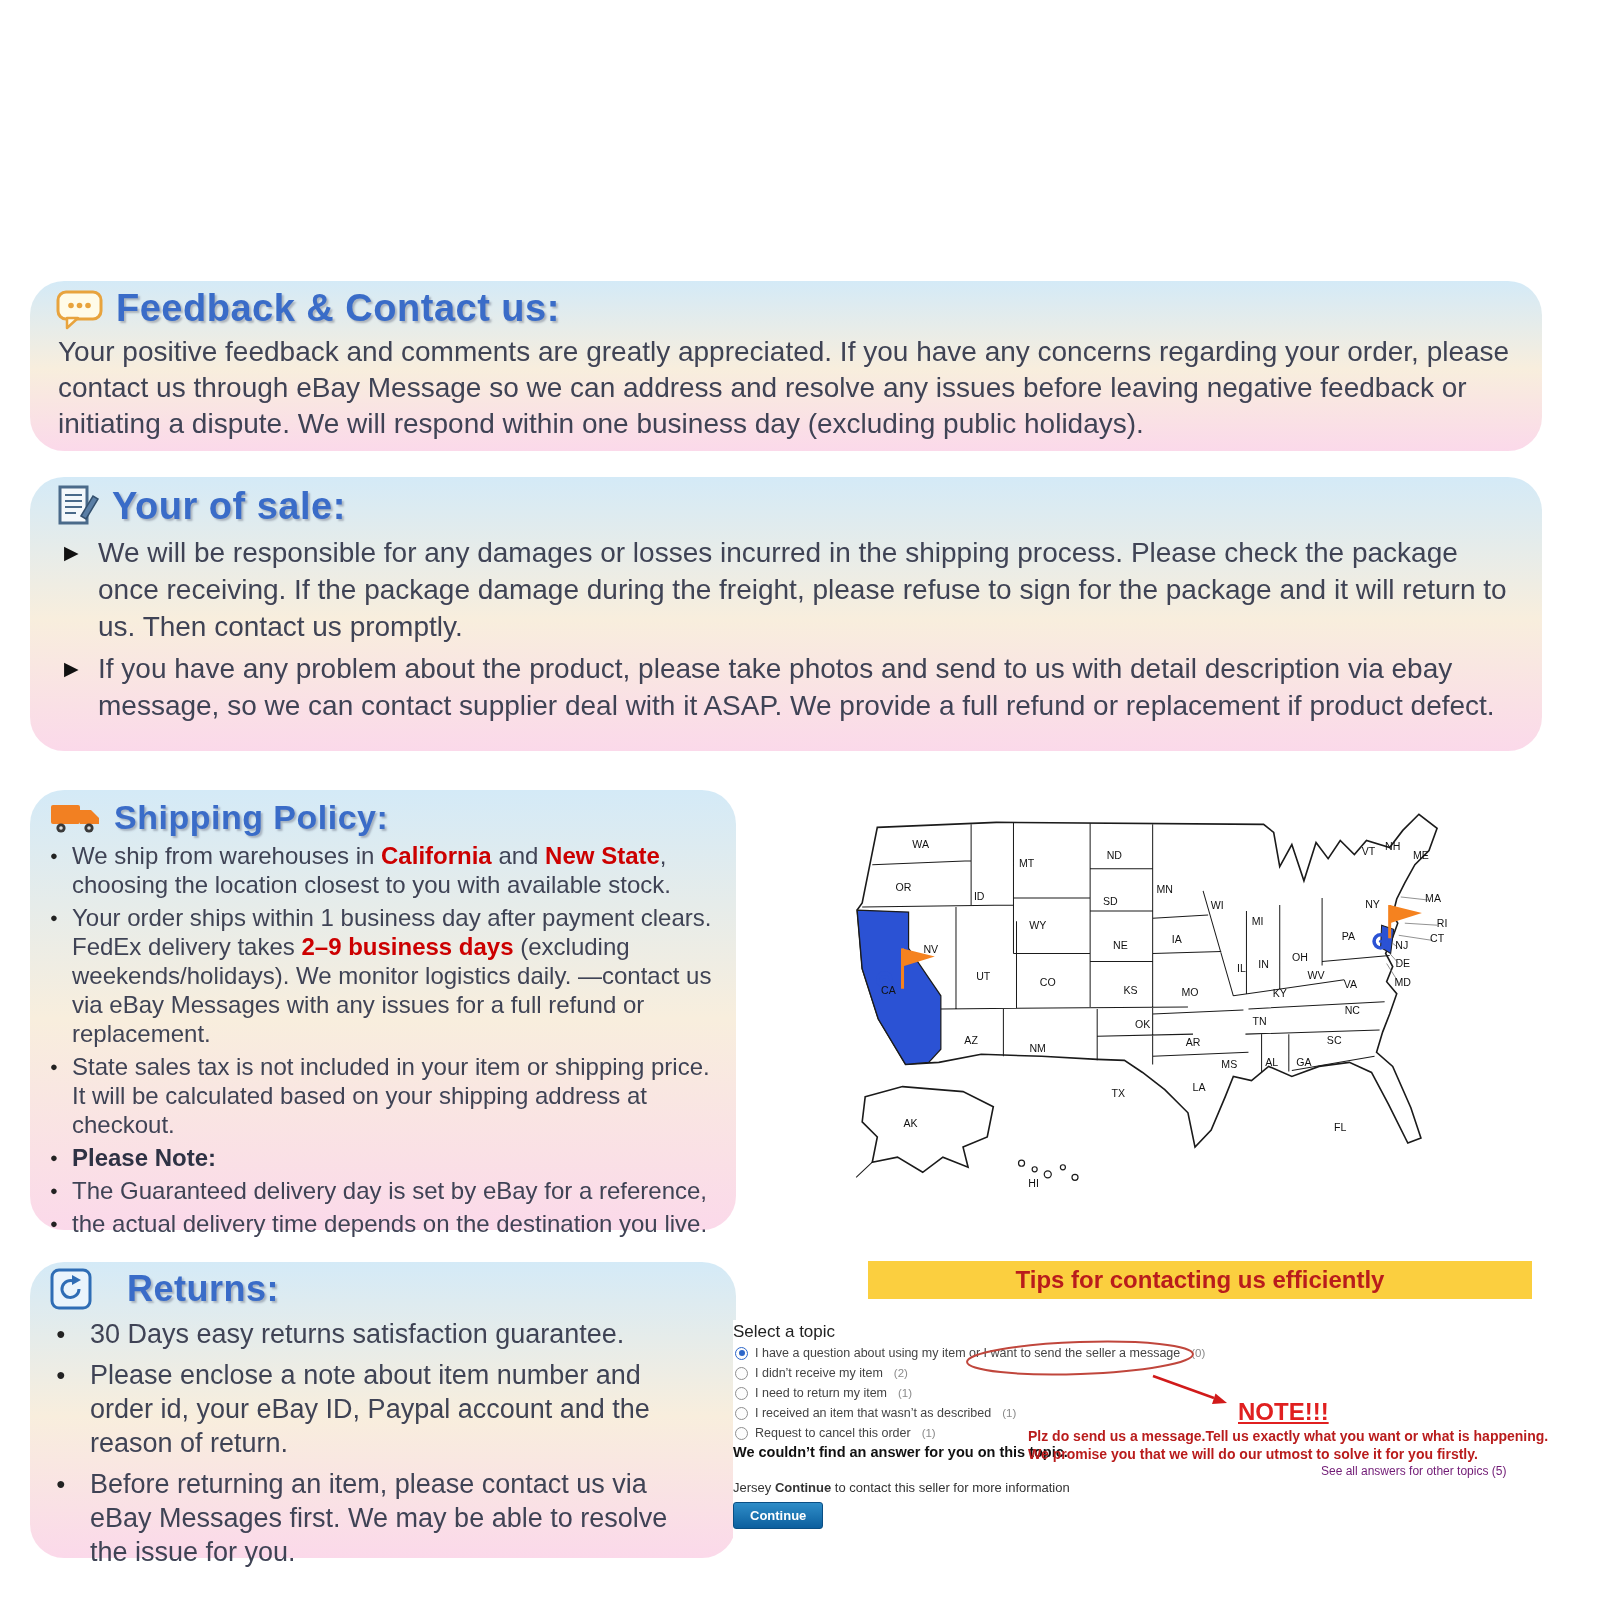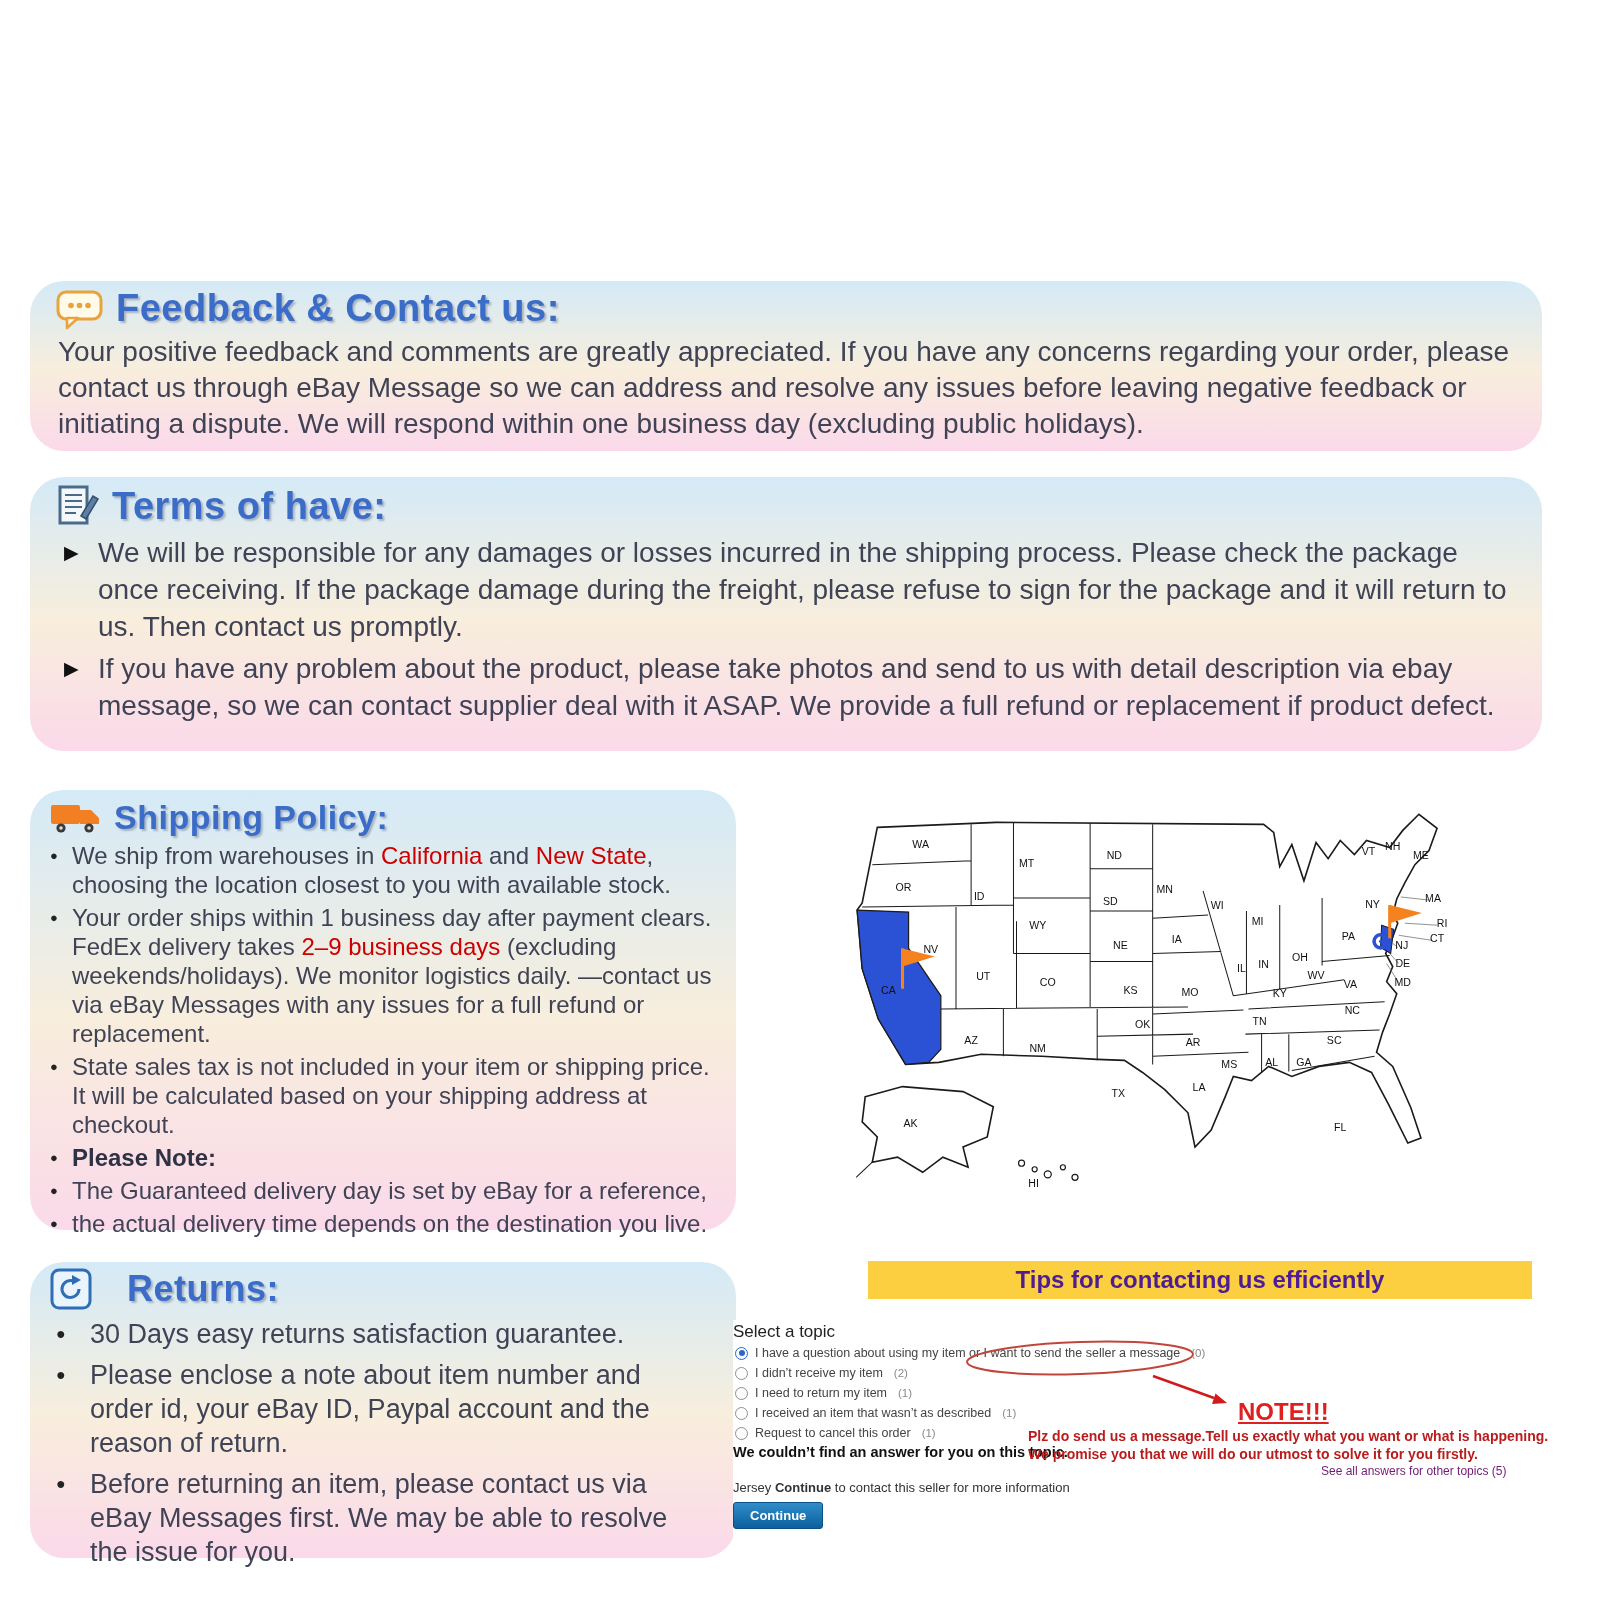--- a/index.html
+++ b/index.html
@@ -14,32 +14,32 @@
   .body28{font-size:28px;line-height:36px;margin:4px 2px 0 2px;color:#3f4355;}
   ul{list-style:none;margin:0;padding:0;}
   .li{display:flex;align-items:flex-start;}
   .tri{flex:none;font-size:19px;line-height:37px;color:#111;width:34px;padding-left:8px;}
   .terms-li{font-size:28px;line-height:37px;margin:5px 0;}
   .dot{flex:none;color:#222;}
   .ship-li{font-size:24px;line-height:29px;margin:4px 0;}
   .ship-li .dot{font-size:13px;line-height:29px;width:22px;}
   .ret-li{font-size:27px;line-height:34px;margin:7px 0;padding-right:26px;}
   .ret-li .dot{font-size:16px;line-height:34px;width:34px;padding-left:6px;}
-  .red{color:#cc0000;font-weight:normal;margin-top:8px;}
+  .red{color:#cc0000;font-weight:bold;margin-top:8px;}
   .bold{font-weight:bold;color:#2e3244;}
   
   .map{position:absolute;left:840px;top:798px;width:706px;height:442px;}
   .map svg{width:100%;height:100%;}
   .st{stroke:#1b1b1b;stroke-width:1.6;fill:#fff;}
   .borders{stroke:#1b1b1b;stroke-width:1;fill:none;}
   .leader{stroke:#777;stroke-width:.8;fill:none;}
   .lbl text{font-size:10.5px;fill:#111;text-anchor:middle;font-family:"Liberation Sans",sans-serif;}
   
   .banner{position:absolute;left:868px;top:1261px;width:664px;height:38px;background:#fbcf3f;
-          display:flex;align-items:center;justify-content:center;font-size:24px;font-weight:bold;color:#4c1d95;}
+          display:flex;align-items:center;justify-content:center;font-size:24px;font-weight:bold;color:#b91c1c;}
   
   .form{position:absolute;left:733px;top:1320px;width:812px;height:255px;background:#fff;font-size:12.5px;color:#444;}
   .form .abs{position:absolute;white-space:nowrap;}
   .sel{left:0;top:2px;font-size:17px;color:#222;}
   .opt{left:2px;display:flex;gap:7px;align-items:center;}
   .radio{width:13px;height:13px;border:1px solid #8f8f8f;border-radius:50%;background:#fcfcfc;display:inline-block;position:relative;flex:none;box-sizing:border-box;}
   .radio.on{border-color:#2c66c9;}
   .radio.on::after{content:"";position:absolute;left:2.5px;top:2.5px;right:2.5px;bottom:2.5px;background:#2c66c9;border-radius:50%;}
   .ocnt{color:#8a8a8a;font-size:11.5px;margin-left:4px;}
   .noans{left:0;top:124px;font-size:14.5px;font-weight:bold;color:#111;}
@@ -78,21 +78,21 @@
       <span class="ic">
         <svg width="44" height="46" viewBox="0 0 44 46">
           <rect x="4" y="4" width="27" height="36" fill="#f4f8fb" stroke="#4a6a8a" stroke-width="3"></rect>
           <line x1="9" y1="12" x2="26" y2="12" stroke="#4a6a8a" stroke-width="2"></line>
           <line x1="9" y1="18" x2="26" y2="18" stroke="#4a6a8a" stroke-width="2"></line>
           <line x1="9" y1="24" x2="26" y2="24" stroke="#4a6a8a" stroke-width="2"></line>
           <line x1="9" y1="30" x2="20" y2="30" stroke="#4a6a8a" stroke-width="2"></line>
           <path d="M25,33 L37,13 L42,16 L30,36 Z" fill="#5b7fa6" stroke="#33506e" stroke-width="1.5"></path>
         </svg>
       </span>
-      <span>Terms of have:</span>
+      <span>Your of sale:</span>
     </h2>
     <ul>
       <li class="li terms-li">
         <span class="tri">▶</span>
         <span>We will be responsible for any damages or losses incurred in the shipping process. Please check the package once receiving. If the package damage during the freight, please refuse to sign for the package and it will return to us. Then contact us promptly.</span>
       </li>
       <li class="li terms-li">
         <span class="tri">▶</span>
         <span>If you have any problem about the product, please take photos and send to us with detail description via ebay message, so we can contact supplier deal with it ASAP. We provide a full refund or replacement if product defect.</span>
       </li>

